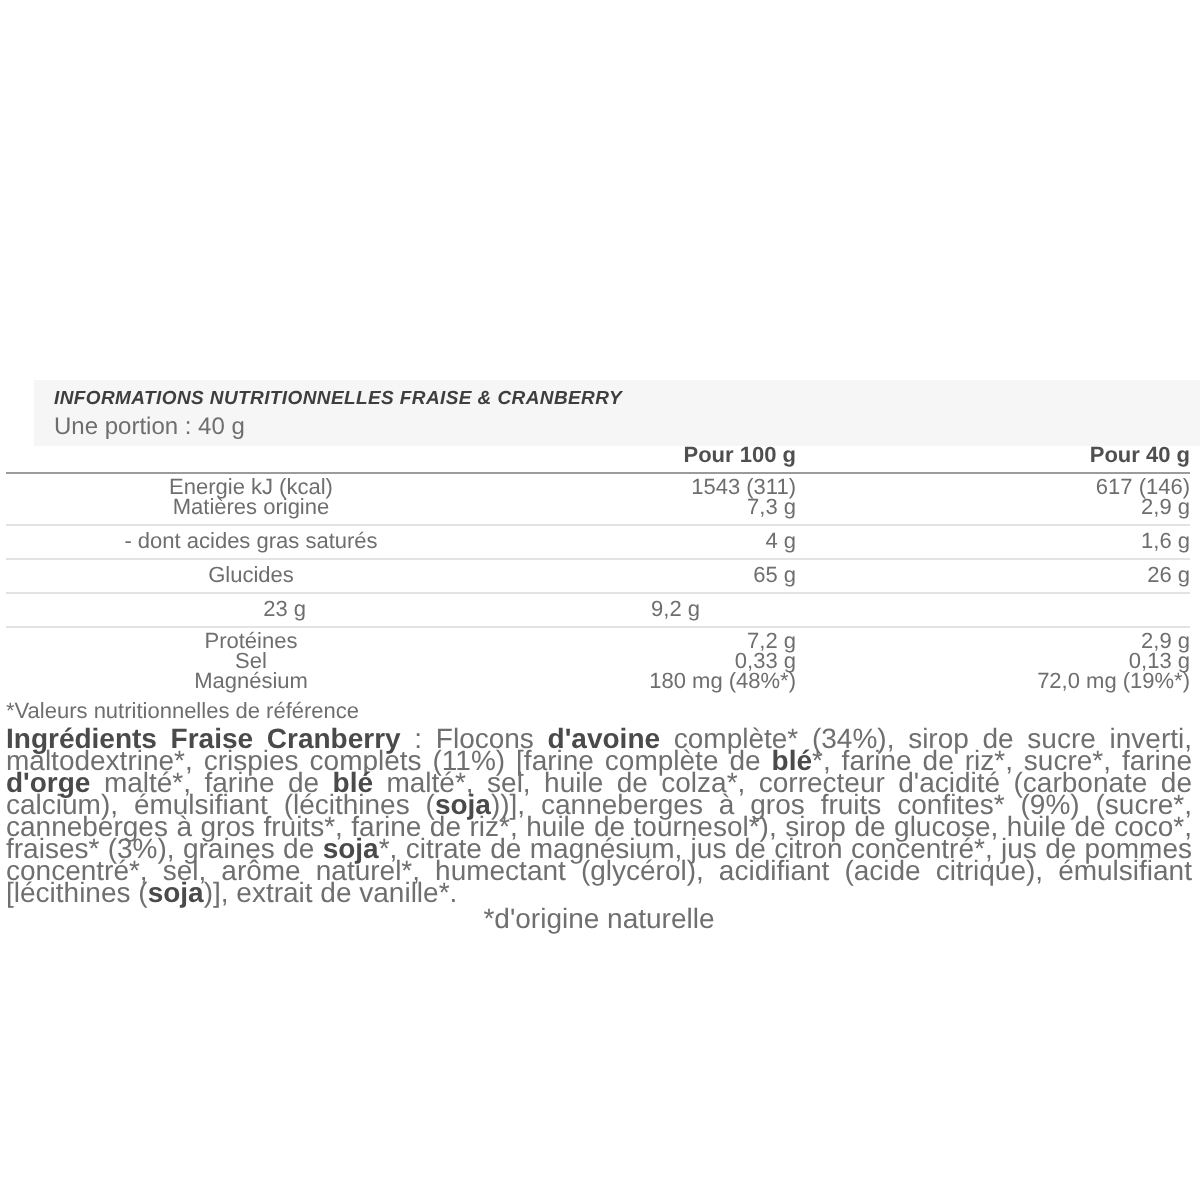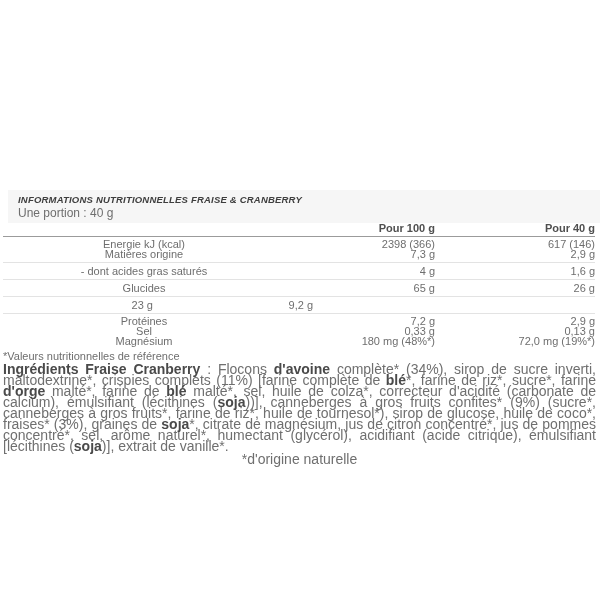--- a/index.html
+++ b/index.html
@@ -1,32 +1,32 @@
 <!DOCTYPE html>
 <html><head>
 <meta charset="utf-8">
 <style>
   html,body { margin:0; padding:0; background:#ffffff; }
   body { width:600px; height:600px; font-family:"Liberation Sans", sans-serif; }
   .page { position:relative; width:600px; height:600px; overflow:hidden; background:#ffffff; }
 
   
-  .band { position:absolute; top:190px; left:8px; right:0; height:33px;
+  .band { position:absolute; top:190px; left:17px; right:0; height:33px;
           background:#f6f6f6; box-sizing:border-box; padding:4px 10px 0 10px; }
   .band-title { font-size:9.5px; font-weight:bold; font-style:italic;
                 color:#3e3e3e; letter-spacing:0.2px; line-height:12px; }
   .band-portion { font-size:12px; color:#6e6e6e; line-height:10px; margin-top:2px; }
 
   
   .ntable { position:absolute; top:222px; left:3px; right:5px;
             font-size:11px; color:#6e6e6e; line-height:10px; }
   .trow { display:flex; align-items:center; height:10px; }
   .lbl  { flex:1; text-align:center; white-space:nowrap; }
   .c100 { width:150px; text-align:right; white-space:nowrap; }
-  .c40  { width:160px; text-align:right; white-space:nowrap; }
+  .c40  { width:197px; text-align:right; white-space:nowrap; }
   .thead { padding:1px 0 3px 0; border-bottom:1px solid #9b9b9b;
            font-weight:bold; color:#4f4f4f; }
   .tgroup { border-bottom:1px solid #e3e3e3; padding:2px 0 3px 0; }
   .tgroup.single { padding:2.5px 0 3.5px 0; }
   .tgroup:last-child { border-bottom:none; }
   .tfoot { padding-top:2px; line-height:10px; }
 
   
   .ingredients { position:absolute; top:364px; left:3px; right:4px;
                  font-size:14px; line-height:11px; color:#6f6f6f;
@@ -47,21 +47,21 @@
   <div class="ntable">
     <div class="trow thead">
       <span class="lbl"></span>
       <span class="c100">Pour 100 g</span>
       <span class="c40">Pour 40 g</span>
     </div>
     <div>
         <div class="tgroup">
           <div class="trow">
             <span class="lbl">Energie kJ (kcal)</span>
-            <span class="c100">2398 (366)</span>
+            <span class="c100">1543 (311)</span>
             <span class="c40">617 (146)</span>
           </div>
           <div class="trow">
             <span class="lbl">Matières origine</span>
             <span class="c100">7,3 g</span>
             <span class="c40">2,9 g</span>
           </div>
         </div>
         <div class="tgroup single">
           <div class="trow">

